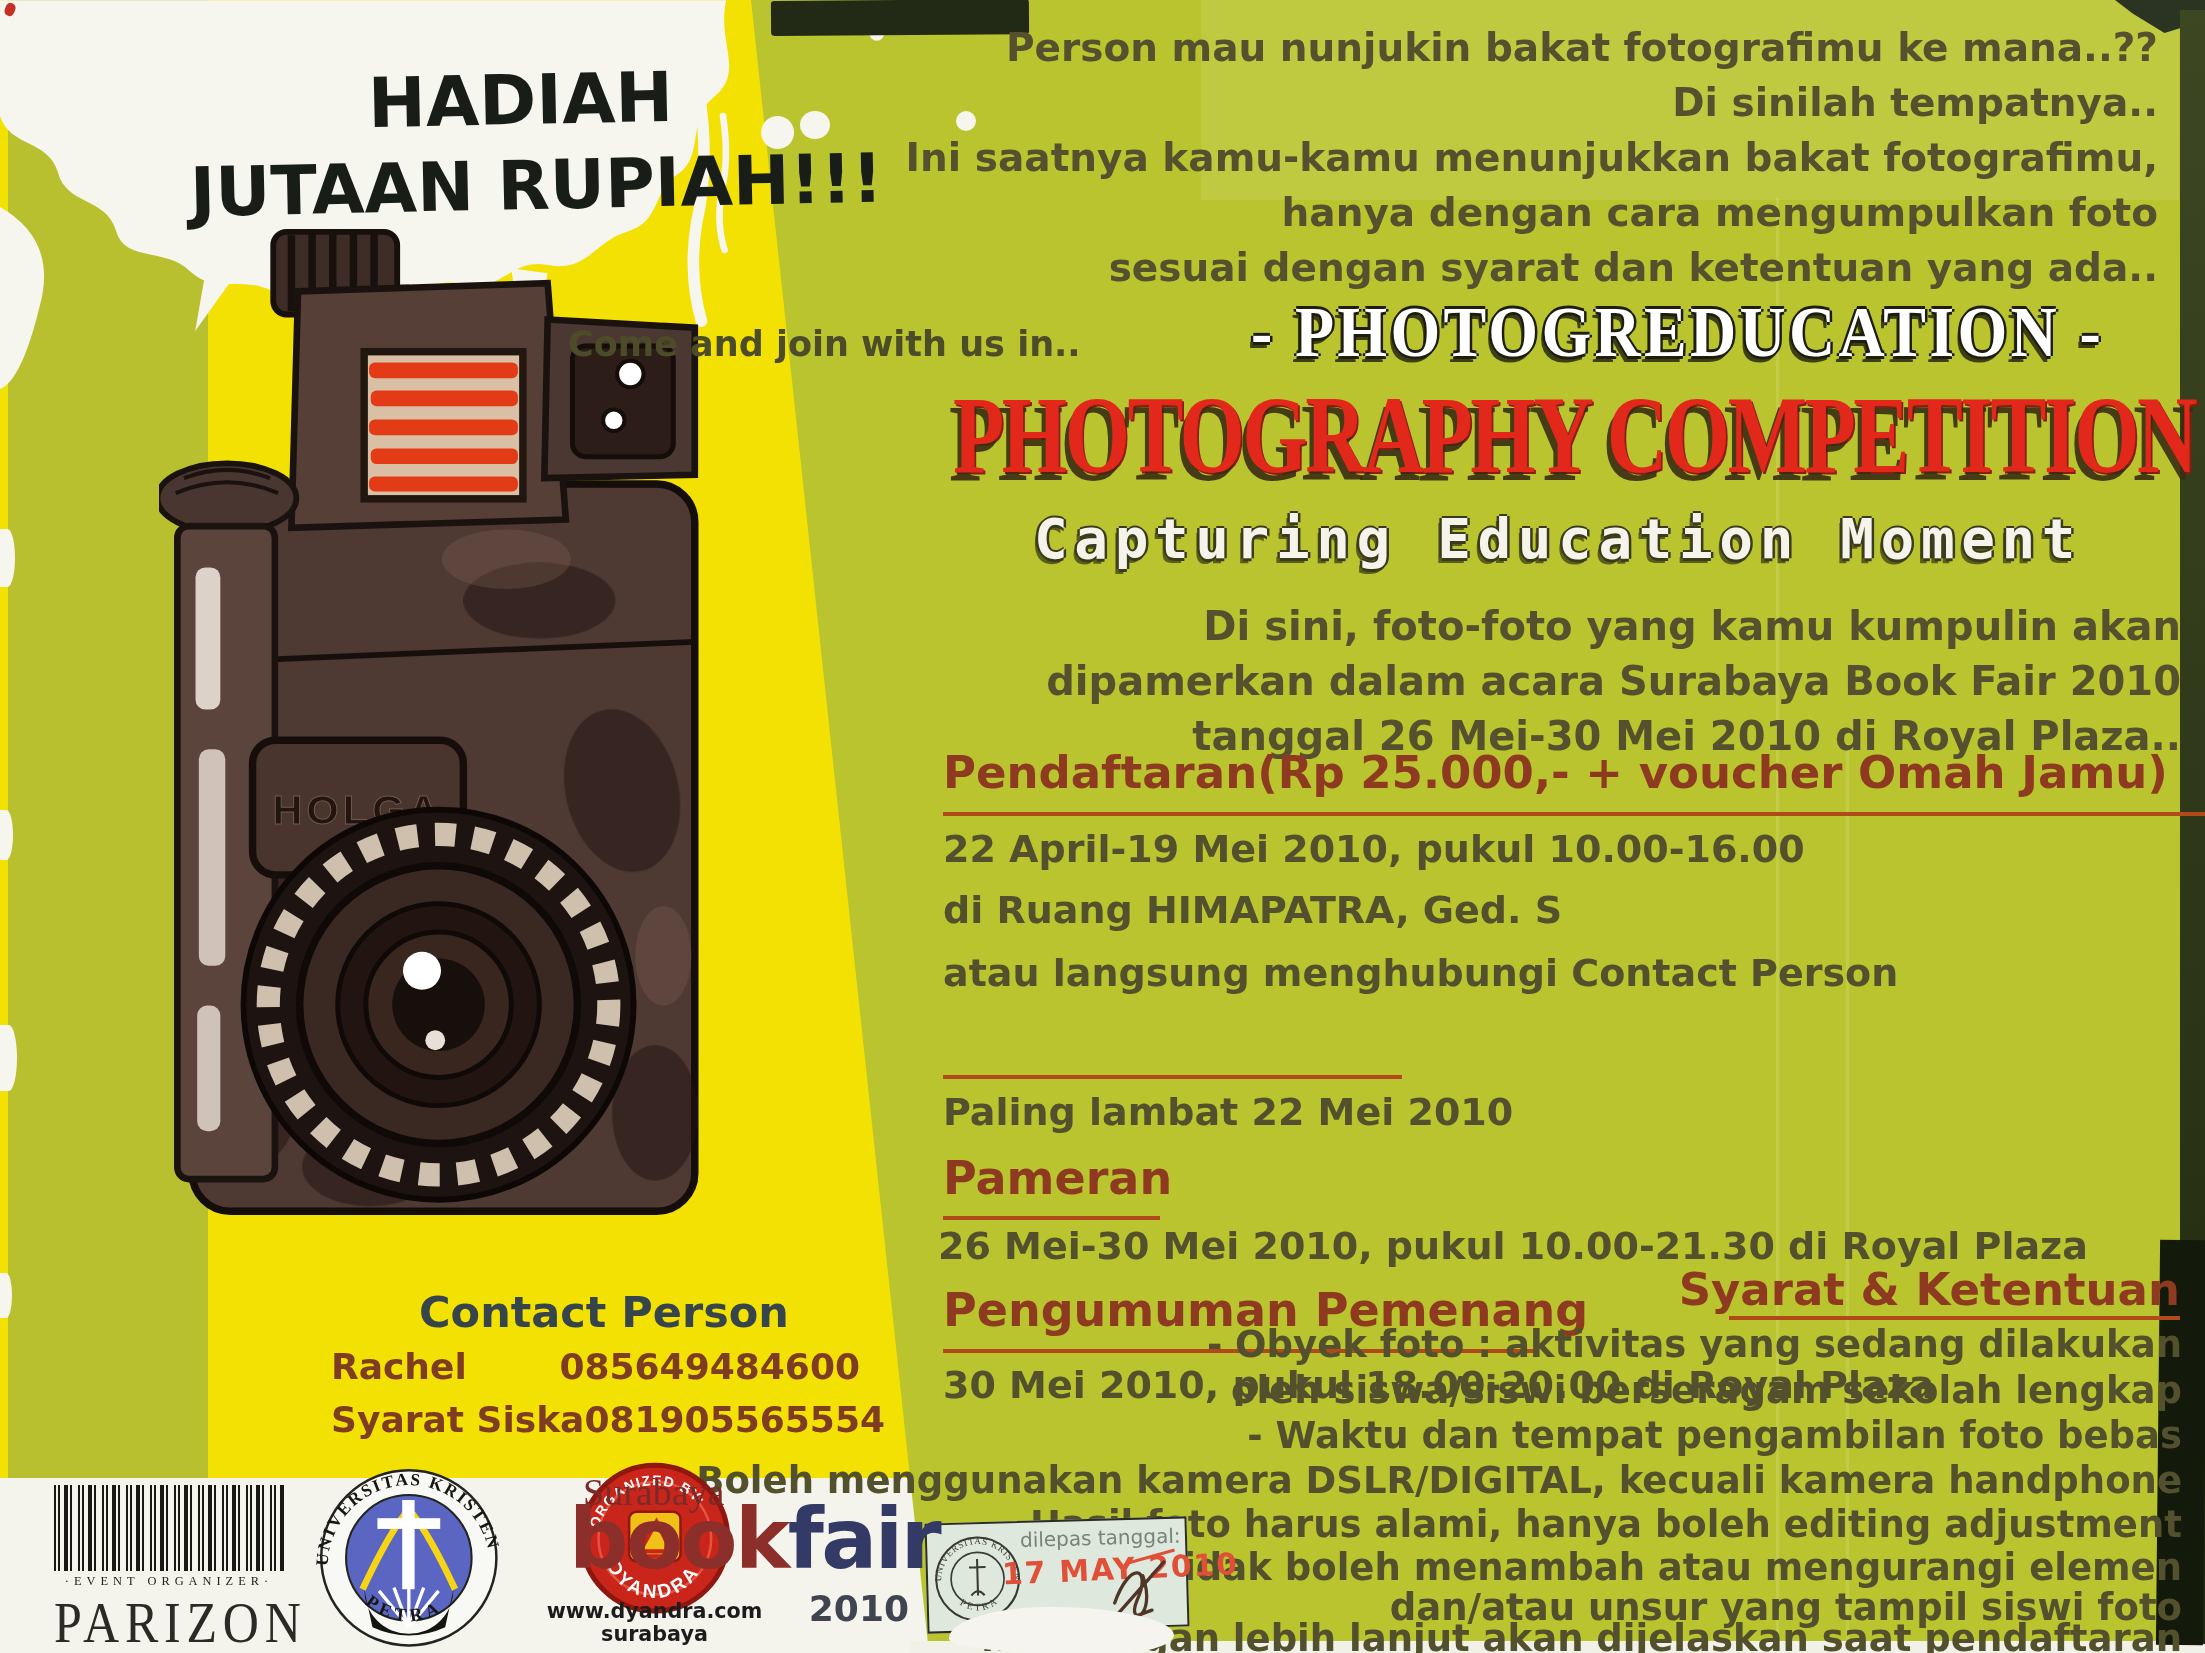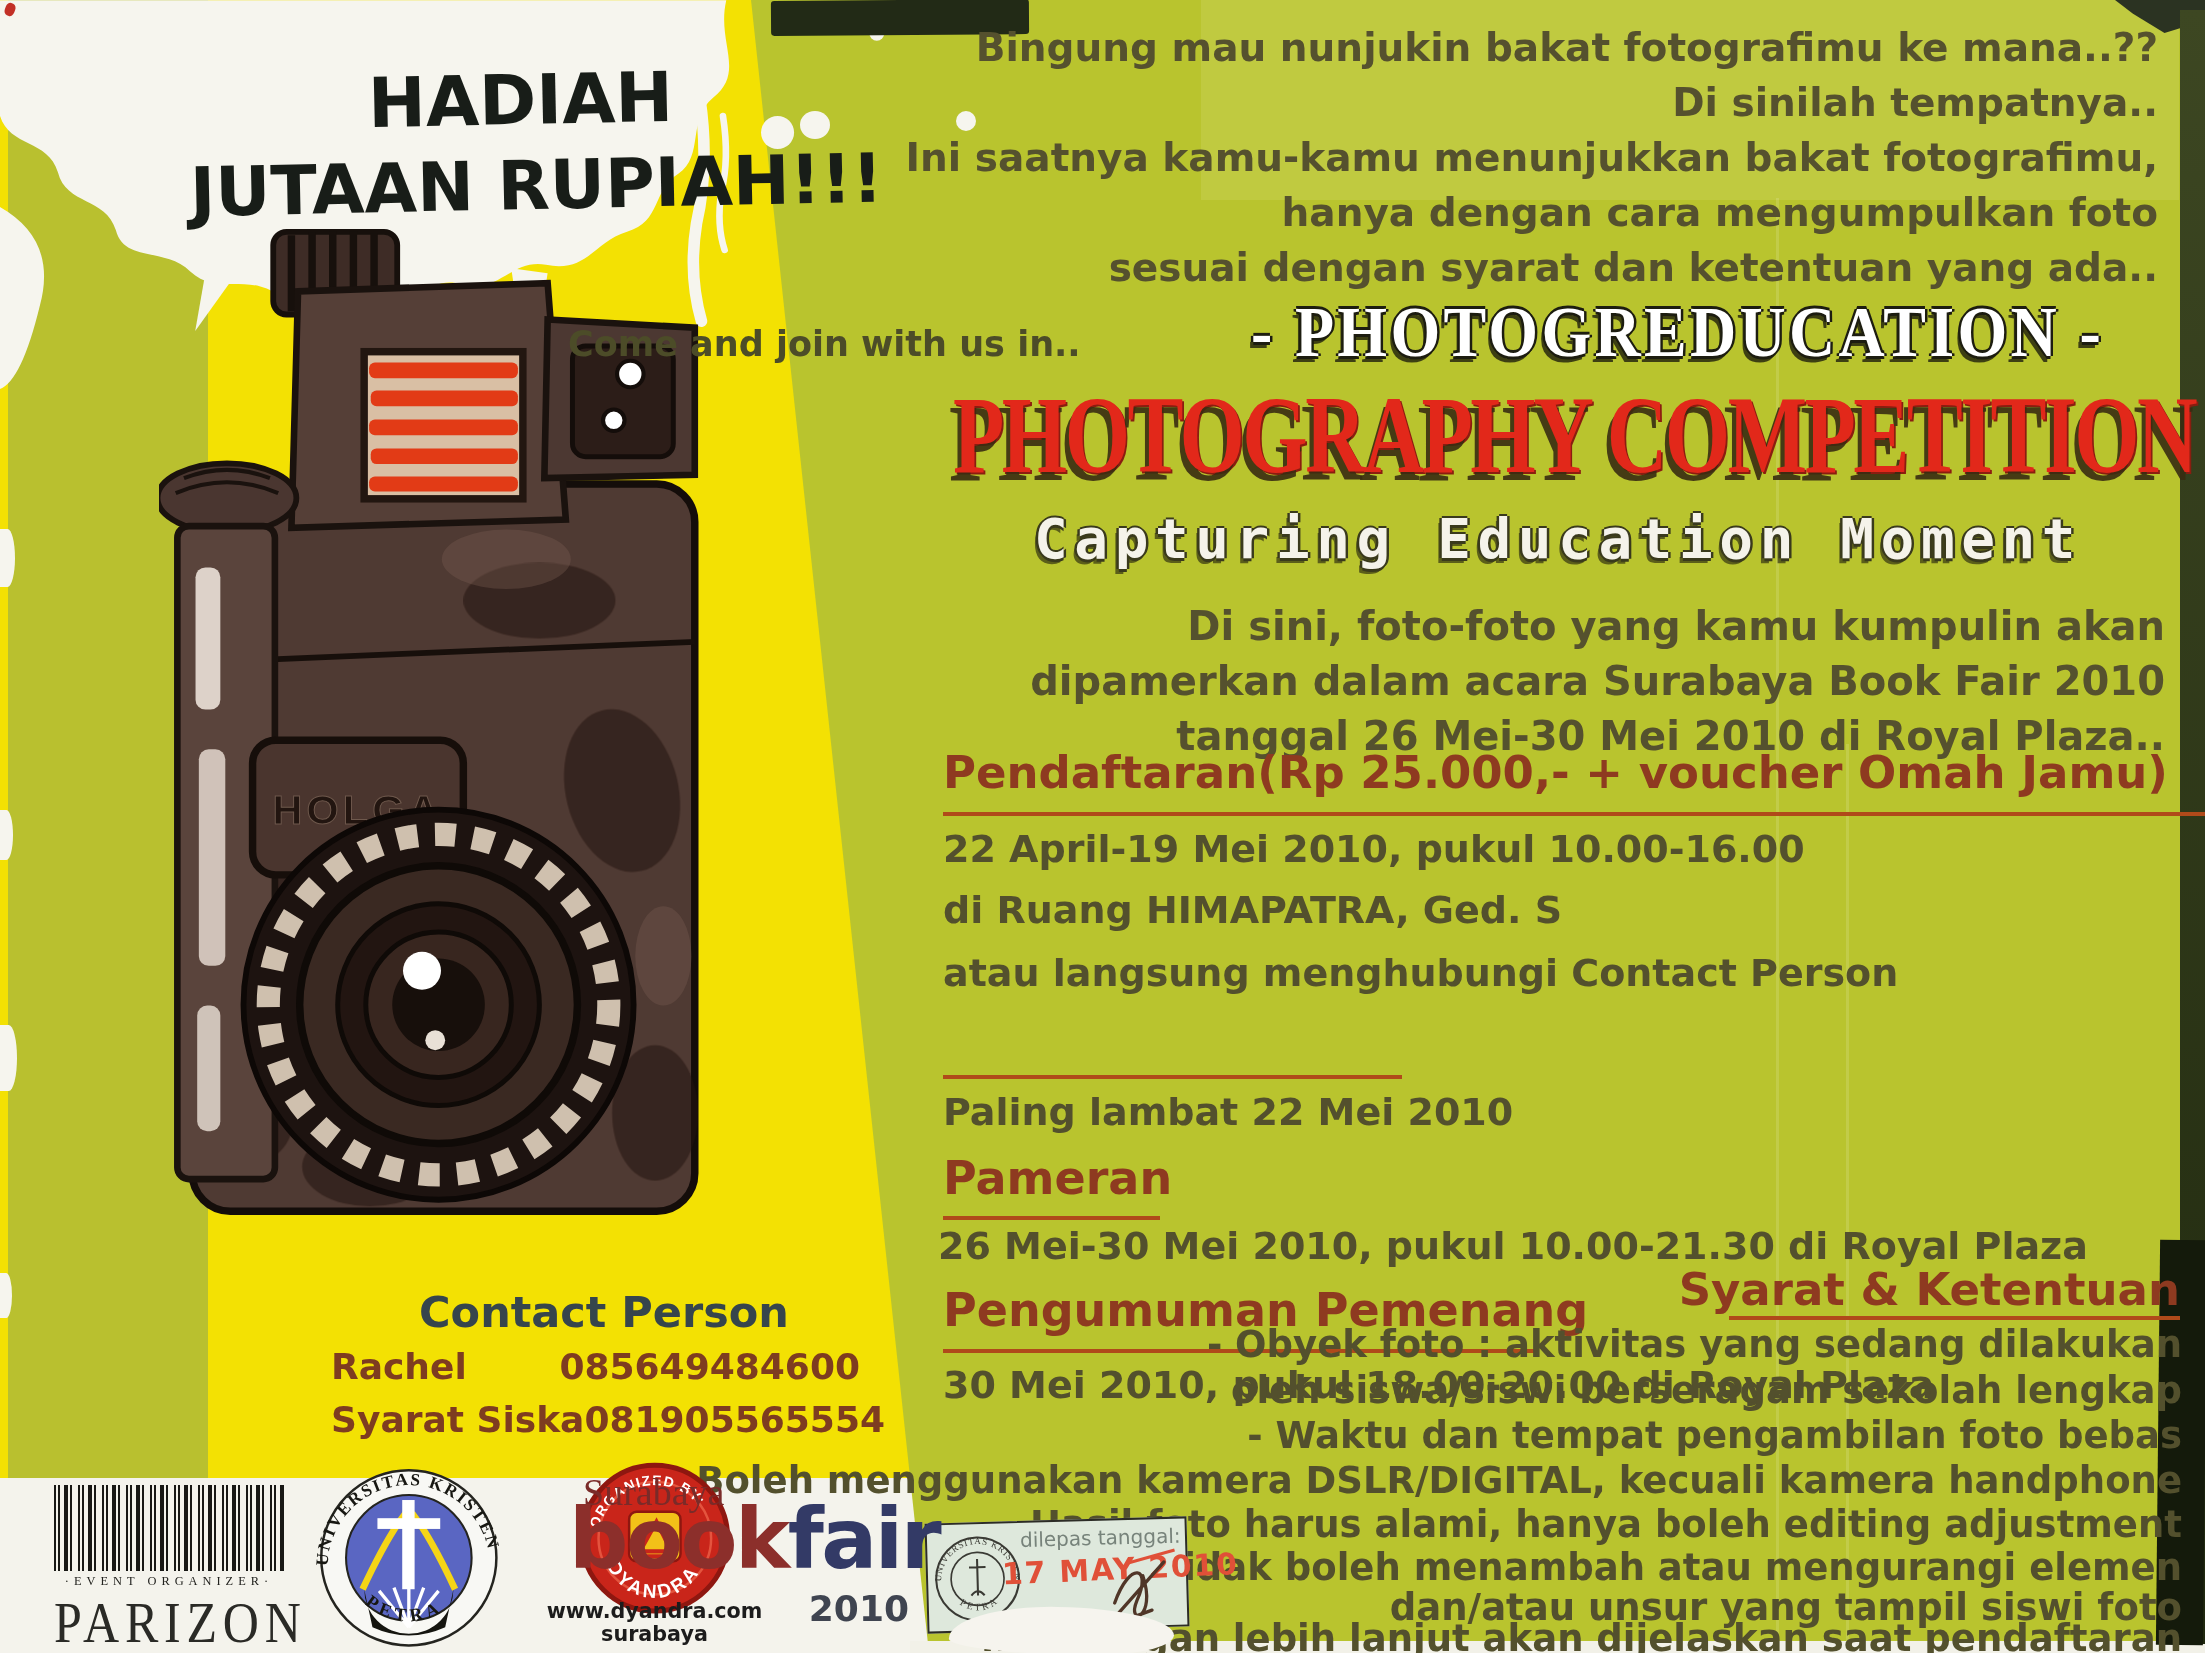--- a/index.html
+++ b/index.html
@@ -148,32 +148,32 @@
   <div class="abs contact-row" style="left:331px;top:1346px;width:529px;">
     <span>Rachel</span>
     <span>085649484600</span>
   </div>
   <div class="abs contact-row" style="left:331px;top:1399px;width:529px;">
     <span>Syarat Siska</span>
     <span>081905565554</span>
   </div>
 
   <div class="abs rline" style="right:47px;top:20px;">
-    <div class="intro-line">Bingung mau nunjukin bakat fotografimu ke mana..??</div>
+    <div class="intro-line">Person mau nunjukin bakat fotografimu ke mana..??</div>
     <div class="intro-line">Di sinilah tempatnya..</div>
     <div class="intro-line">Ini saatnya kamu-kamu menunjukkan bakat fotografimu,</div>
     <div class="intro-line">hanya dengan cara mengumpulkan foto</div>
     <div class="intro-line">sesuai dengan syarat dan ketentuan yang ada..</div>
   </div>
 
   <div class="abs event-name" style="right:101px;top:291px;">- PHOTOGREDUCATION -</div>
   <div class="abs title-red" style="left:953px;top:370px;">PHOTOGRAPHY COMPETITION</div>
   <div class="abs subtitle" style="left:1034px;top:506px;">Capturing Education Moment</div>
 
-  <div class="abs rline" style="right:40px;top:599px;">
+  <div class="abs rline" style="right:24px;top:599px;">
     <div class="venue-line">Di sini, foto-foto yang kamu kumpulin akan</div>
     <div class="venue-line">dipamerkan dalam acara Surabaya Book Fair 2010</div>
     <div class="venue-line">tanggal 26 Mei-30 Mei 2010 di Royal Plaza..</div>
   </div>
 
   <div class="abs sch-h" style="left:943px;top:746px;font-size:45px;">Pendaftaran(Rp 25.000,- + voucher Omah Jamu)</div>
   <div class="ul" style="left:943px;top:812px;width:1263px;"></div>
   <div class="abs sch-l" style="left:943px;top:827px;">22 April-19 Mei 2010, pukul 10.00-16.00</div>
   <div class="abs sch-l" style="left:943px;top:888px;">di Ruang HIMAPATRA, Ged. S</div>
   <div class="abs sch-l" style="left:943px;top:951px;">atau langsung menghubungi Contact Person</div>

